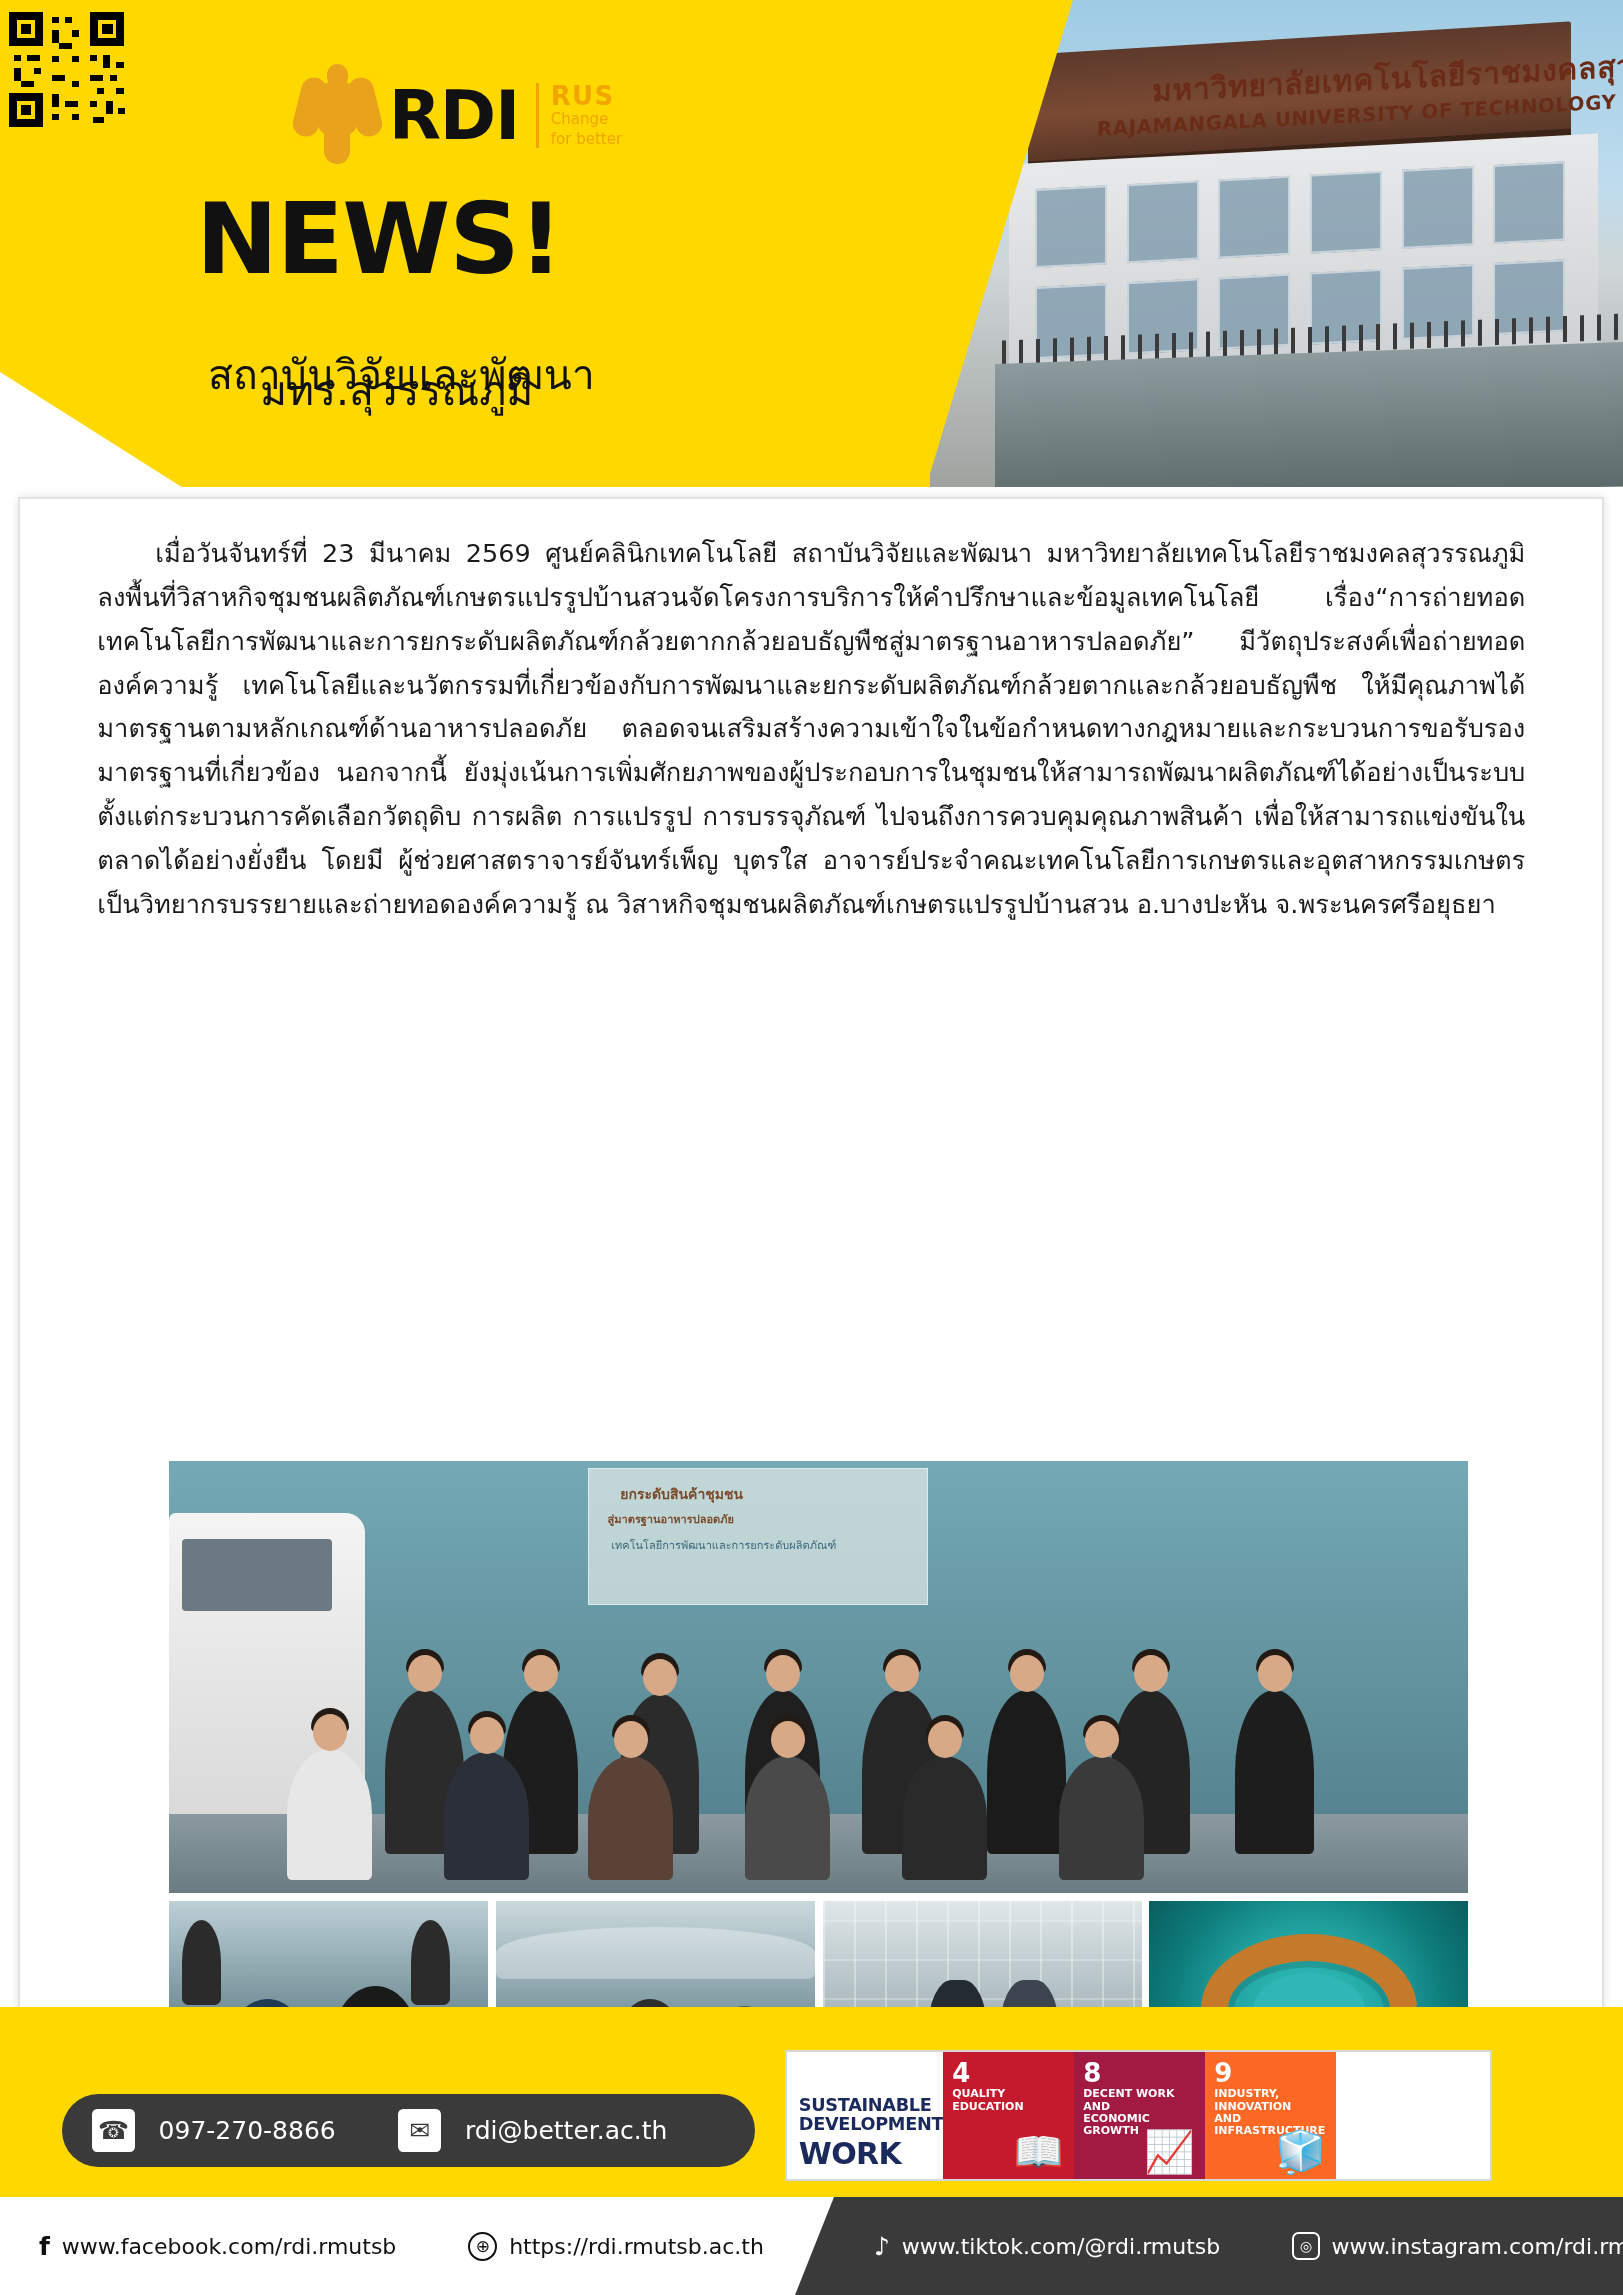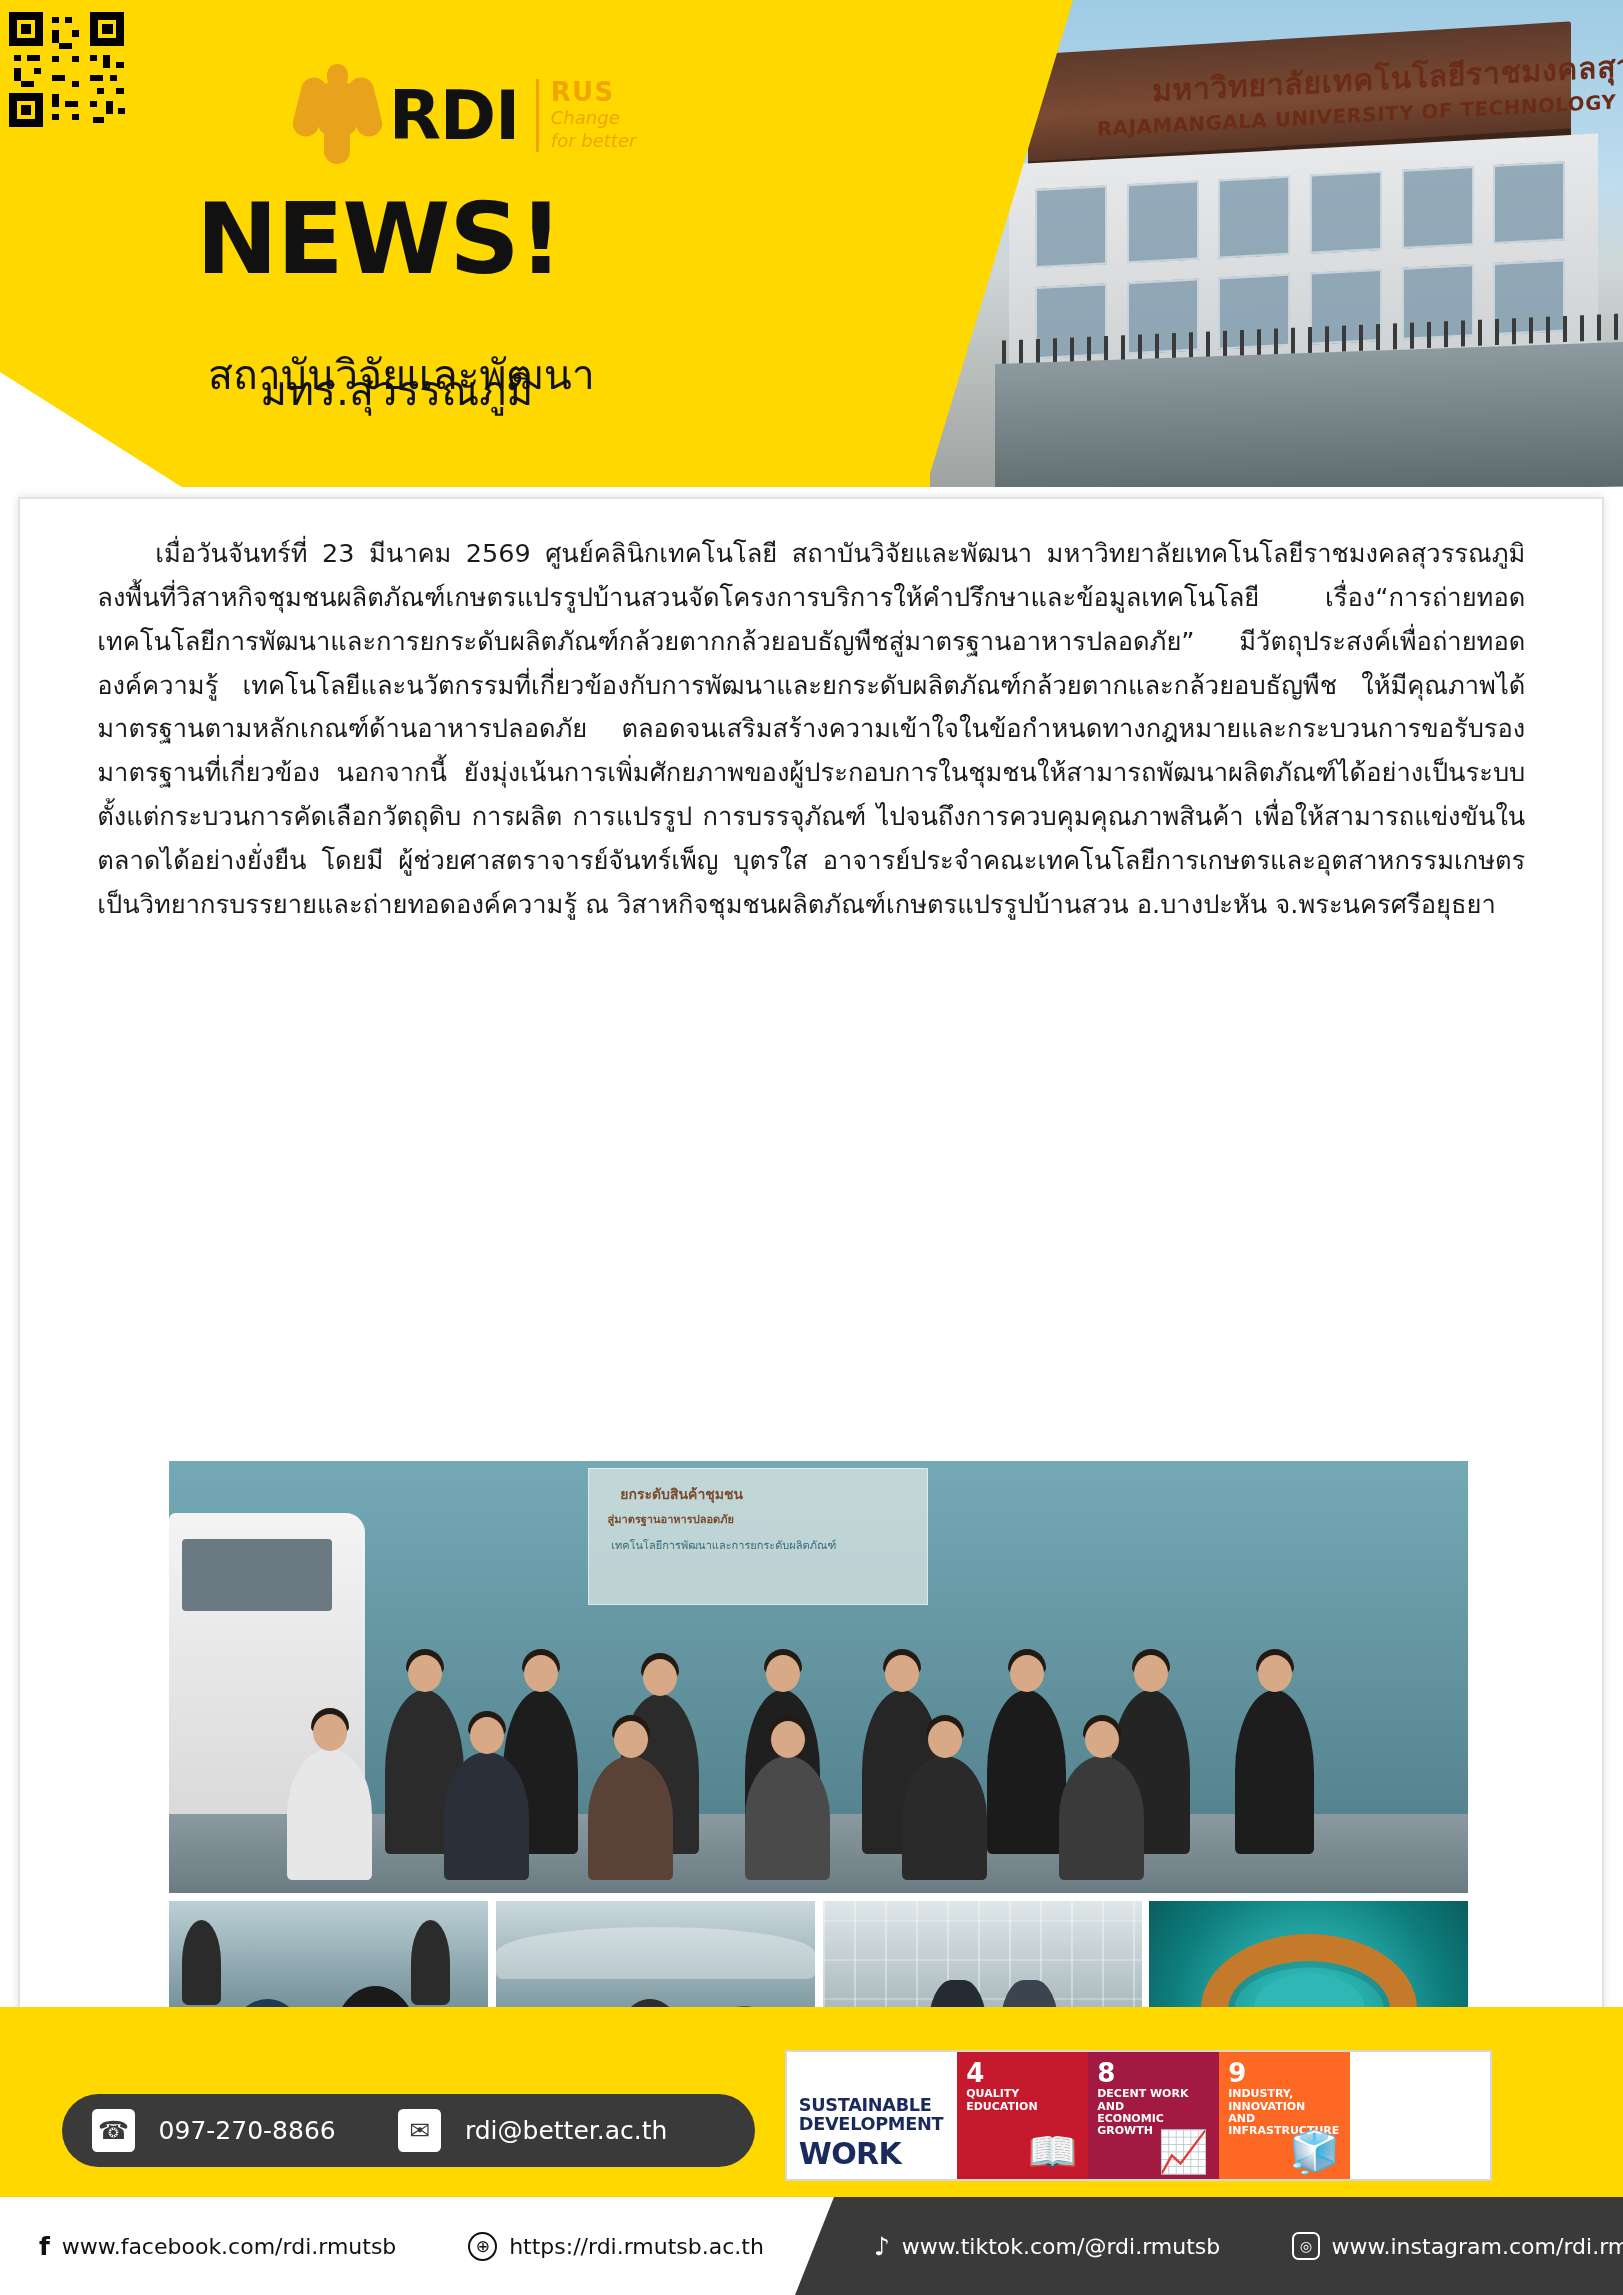--- a/index.html
+++ b/index.html
@@ -137,21 +137,21 @@
   }
   .rdi-text {
     font-size: 68px;
     font-weight: 800;
     color: #111;
     letter-spacing: -1.3px;
     line-height: 1;
   }
   .rus-block { margin-left: 5.2px; padding-left: 11.8px; border-left: 3.3px solid #f0a500; }
   .rus-text { color: #f0a500; font-size: 26px; font-weight: 800; letter-spacing: 1.3px; line-height: 1;}
-  .rus-sub { color: #f0a500; font-size: 18px; font-style: italic; line-height: 1.15; margin-top: 2.6px;}
+  .rus-sub { color: #f0a500; font-size: 15px; line-height: 1.15; margin-top: 2.6px;}
 
   .news-title {
     position: absolute;
     top: 190px; left: 196px;
     font-size: 98px;
     font-weight: 900;
     color: #111;
     letter-spacing: -1.3px;
     line-height: 1;
     font-family: "DejaVu Sans", "Liberation Sans", sans-serif;
@@ -282,21 +282,21 @@
   }
   .sdg-box {
     position: absolute;
     bottom: 114px; right: 131px;
     width: 707px; height: 131px;
     background: #ffffff;
     border: 2px solid #d7d7d7;
     display: flex; align-items: stretch;
   }
   .sdg-label {
-    width: 170px; display:flex; flex-direction:column; justify-content:center;
+    width: 156px; display:flex; flex-direction:column; justify-content:center;
     padding-left: 11.8px; color:#1b2a5c;margin-top:36px;
   }
   .sdg-label .l1 { font-size: 17.7px; font-weight: 800; line-height: 1.05; letter-spacing: -0.3px;}
   .sdg-label .l2 { font-size: 30px; font-weight: 900; letter-spacing: -0.7px; margin-top: 2.6px;}
   .sdg-tile { width: 131px; color: #fff; padding: 7.9px 9.2px; position: relative; }
   .sdg-tile .num { font-size: 26px; font-weight: 800; line-height: 1; }
   .sdg-tile .nm { font-size: 11px; font-weight: 700; line-height: 1.1; margin-top: 2.6px; }
   .sdg-tile .gl { position: absolute; right: 9.2px; bottom: 6.5px; font-size: 41px; line-height:1; }
   .sdg-4 { background: #c5192d; }
   .sdg-8 { background: #a21942; }

